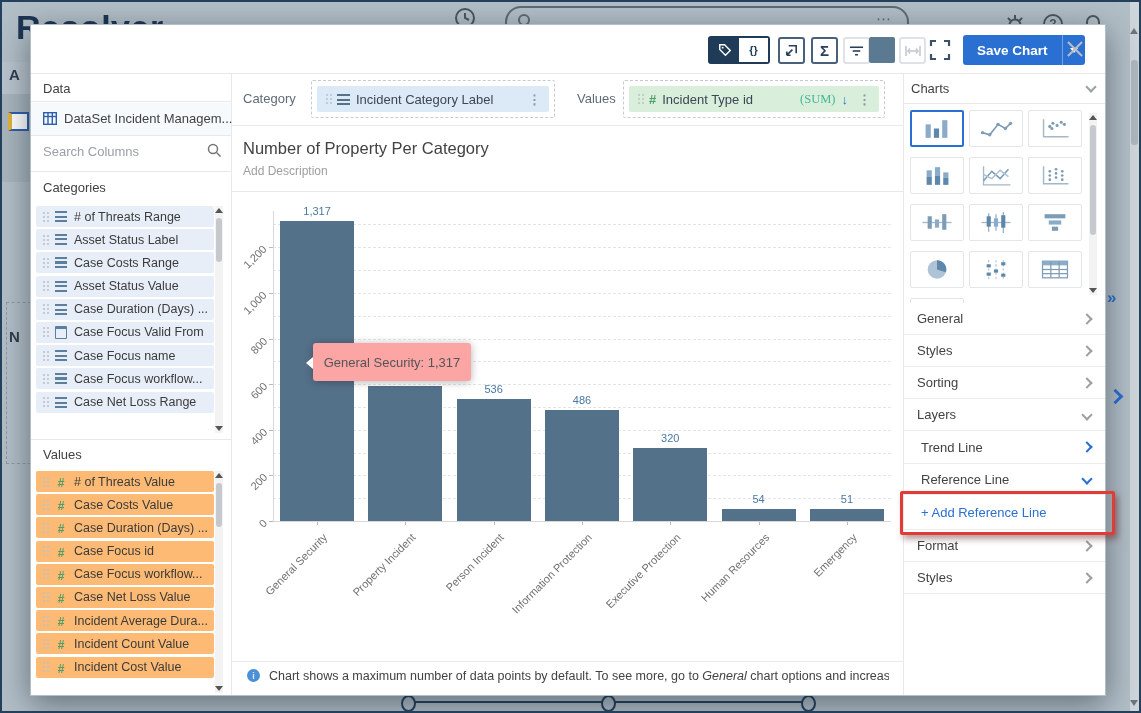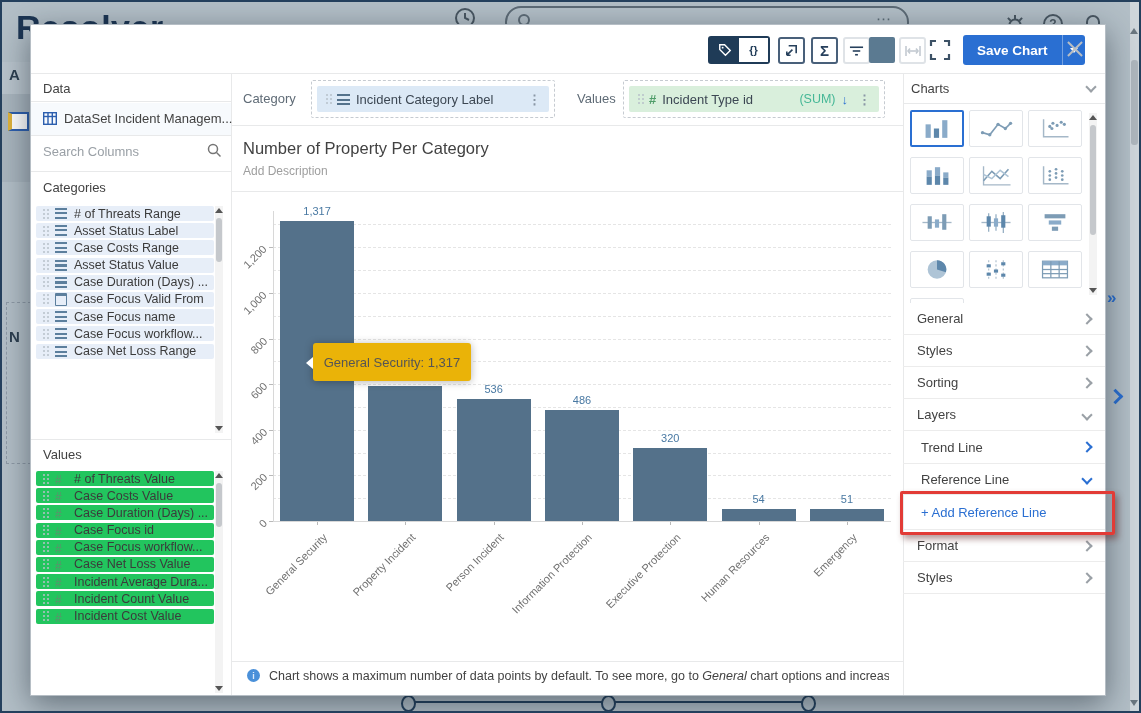--- a/index.html
+++ b/index.html
@@ -47,24 +47,24 @@
   .closex::before,.closex::after{content:"";position:absolute;left:11px;top:2px;width:2px;height:20px;background:#b9bec3;}
   .closex::before{transform:rotate(45deg);}.closex::after{transform:rotate(-45deg);}
   
   .lp-title{font-size:13px;color:#424242;}
   .ds-row{left:0;top:78px;width:200px;height:32px;background:#f7fafd;cursor:pointer;}
   .tblico{width:14px;height:13px;}
   .search-inp{left:10px;top:118px;width:160px;border:none;outline:none;font-size:13px;color:#424242;
               font-family:"Liberation Sans",sans-serif;background:transparent;}
   .search-inp::placeholder{color:#9aa0a6;}
   .col-list{left:5px;width:178px;}
-  .pill{height:15px;margin-bottom:2.2px;display:flex;align-items:center;gap:7px;padding:0 6px;border-radius:2px;
-        font-size:12.5px;color:#3b3b3b;cursor:grab;}
+  .pill{height:21px;margin-bottom:2.2px;display:flex;align-items:center;gap:7px;padding:0 6px;border-radius:2px;
+        font-size:12.5px;color:#3b3b3b;cursor:grab;text-align:center;}
   .pill.cat{background:#e7eef8;}
-  .pill.val{background:#22c55e;}
+  .pill.val{background:#fdba74;}
   .drag{width:2px;height:2px;border-radius:50%;background:#b7c0ca;margin:0 3px 8px 1px;
         box-shadow:0 4px 0 #b7c0ca,0 8px 0 #b7c0ca,4px 0 0 #b7c0ca,4px 4px 0 #b7c0ca,4px 8px 0 #b7c0ca;}
   .picon{width:12px;height:11px;flex:0 0 12px;}
   .picon.list{background:repeating-linear-gradient(to bottom,#5c7f9d 0 2px,transparent 2px 4.5px);}
   .picon.calendar{width:10px;height:9px;border:1.5px solid #5c7f9d;border-top-width:3px;border-radius:1px;flex:0 0 10px;}
   .picon.hash{background:none;}
   .picon.hash::before{content:"#";color:#4f9d69;font-weight:bold;font-size:12px;line-height:11px;}
   .plabel{white-space:nowrap;overflow:hidden;}
   .mini-scroll{width:8px;background:#f3f3f3;}
   .mini-thumb{position:absolute;left:1px;width:6px;background:#c5c8cc;border-radius:3px;}
@@ -73,34 +73,34 @@
   .sb-tri.down{border-top:5px solid #555;}
   
   .zone-label{font-size:13px;color:#5f6b76;}
   .dropzone{border:1px dashed #c6cbd1;border-radius:2px;padding:5px;box-sizing:border-box;}
   .field-pill{height:26px;display:flex;align-items:center;gap:6px;padding:0 8px;border-radius:2px;font-size:13px;color:#3c4753;}
   .field-pill.blue{background:#dce9f6;}
   .field-pill.green{background:#d9efdc;}
   .fico-list{width:13px;height:11px;background:repeating-linear-gradient(to bottom,#54728c 0 2px,transparent 2px 4.5px);}
   .fico-hash{color:#4f9d69;font-weight:bold;font-size:13px;}
   .menu-dots{color:#8a97a5;font-size:13px;font-weight:bold;margin-left:4px;cursor:pointer;}
-  .sum{color:#45b796;font-size:12.5px;}
+  .sum{color:#45b796;font-size:12.5px;font-family:Liberation Serif, serif;}
   .sortarrow{color:#2a6fd2;font-weight:bold;font-size:13px;cursor:pointer;}
   .chart-title{font-size:16.5px;color:#424242;}
   .chart-desc{font-size:12px;color:#9e9e9e;cursor:text;}
   .gridline{position:absolute;border-top:1px dashed #e5e5e5;height:0;}
   .bar{position:absolute;background:#54718a;cursor:pointer;}
   .bar-label{position:absolute;font-size:11px;color:#4878a2;text-align:center;}
   .tick{position:absolute;background:#b9b9b9;}
   .xlab-anchor{position:absolute;width:0;height:0;}
   .xlab{position:absolute;right:0;top:2px;transform:rotate(-45deg);transform-origin:top right;
         white-space:nowrap;font-size:11px;color:#707070;}
   .ylab{position:absolute;right:0;top:-6px;transform:rotate(-45deg);transform-origin:center right;
         white-space:nowrap;font-size:11px;color:#707070;}
-  .tooltip{left:282px;top:318px;width:158px;height:38px;background:#eab308;border-radius:3px;z-index:6;
+  .tooltip{left:282px;top:318px;width:158px;height:38px;background:#fca5a5;border-radius:3px;z-index:6;
            box-shadow:0 1px 8px rgba(0,0,0,.3);display:flex;align-items:center;justify-content:center;
            font-size:13px;color:#555;}
   .tooltip::before{content:"";position:absolute;left:-7px;top:14px;width:0;height:0;
            border-top:6px solid transparent;border-bottom:6px solid transparent;border-right:7px solid #fff;}
   .note-dot{width:13px;height:13px;border-radius:50%;background:#4a90d9;color:#dcebfb;font-size:9px;font-weight:bold;
             display:flex;align-items:center;justify-content:center;}
   .note-text{font-size:12.5px;color:#424242;}
   
   .rp-title{font-size:13px;color:#424242;}
   .chev{display:inline-block;width:6px;height:6px;border-right:2px solid #9aa0a6;border-bottom:2px solid #9aa0a6;}

